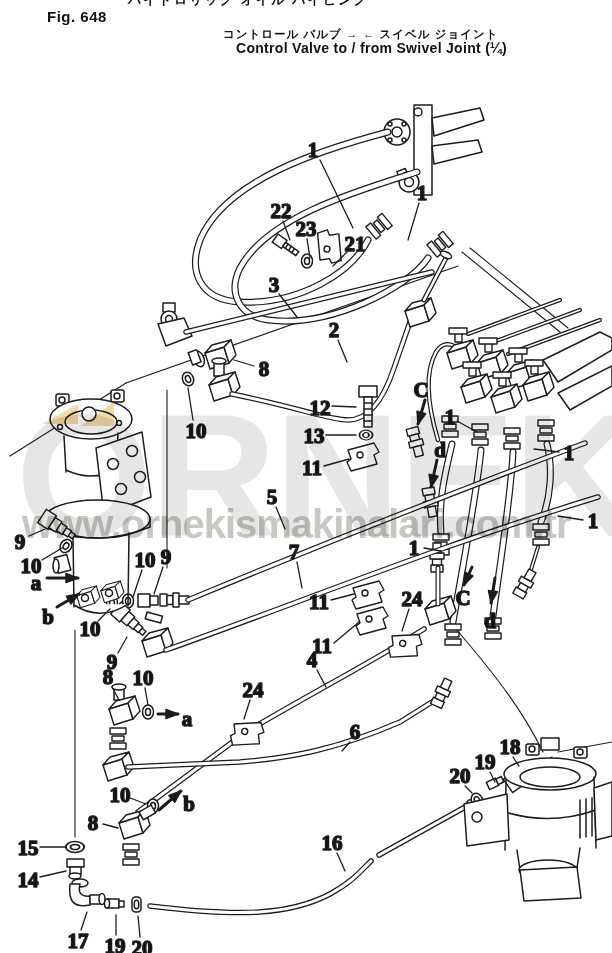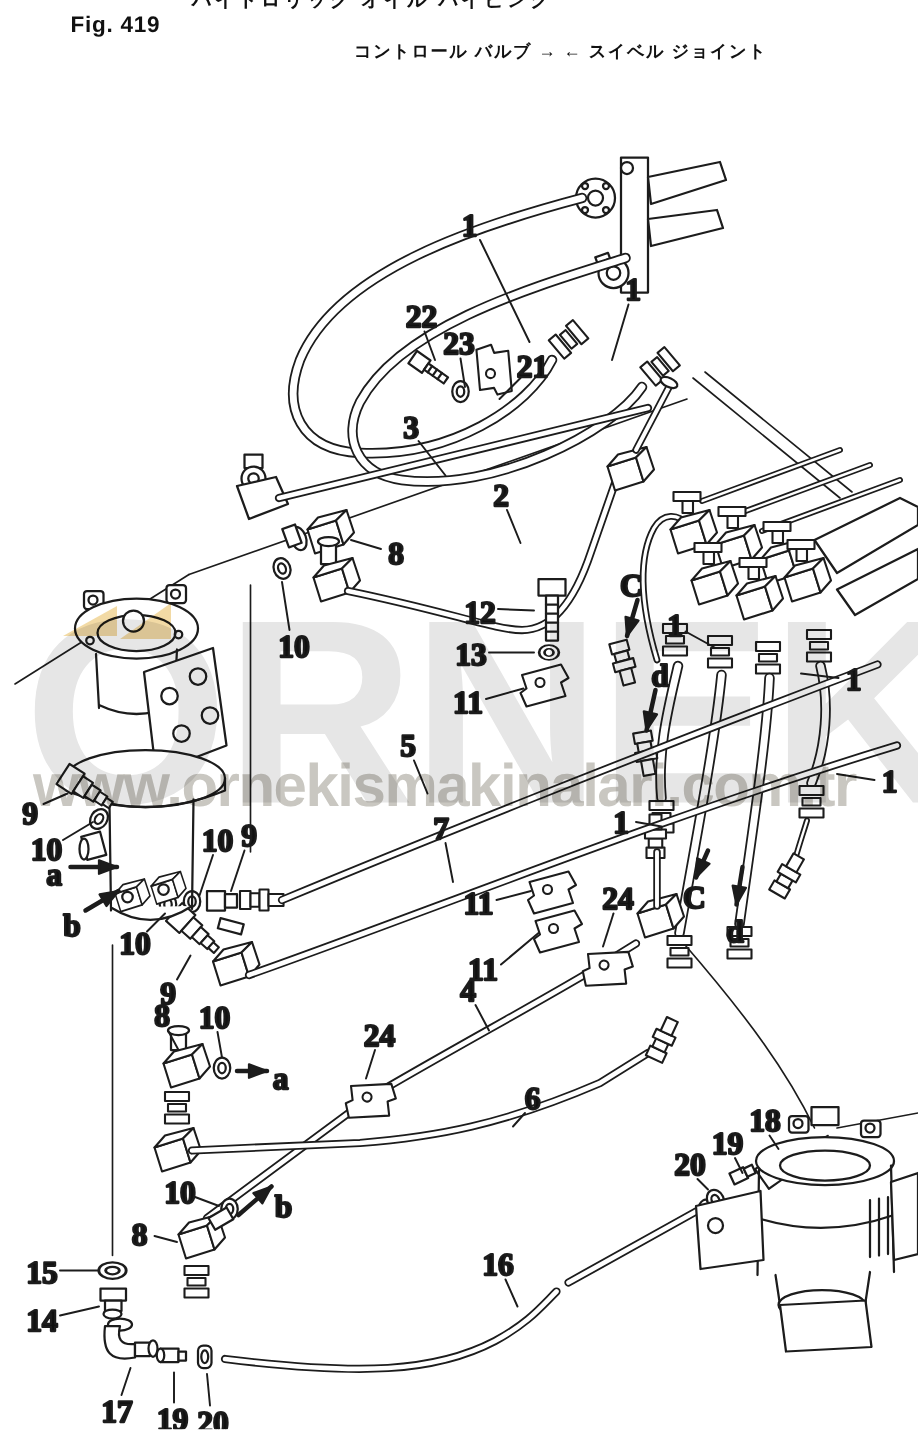--- a/index.html
+++ b/index.html
@@ -2,40 +2,41 @@
 <html><head>
 <meta charset="utf-8">
 <style>
   html,body{margin:0;padding:0;background:#fff;}
   .stage{position:relative;width:612px;height:953px;overflow:hidden;background:#fff;
          font-family:"Liberation Sans",sans-serif;}
   .hdr{position:absolute;color:#111;white-space:nowrap;}
   #kana-top{left:128px;top:-9px;font-size:13px;letter-spacing:2px;font-weight:bold;}
   #fig-label{left:47px;top:8px;font-size:15px;font-weight:bold;letter-spacing:.5px;}
   #fig-title{left:129px;top:8px;font-size:15px;font-weight:bold;letter-spacing:.5px;}
-  #sub-jp{left:236px;top:27px;font-size:11.5px;font-weight:bold;letter-spacing:1px;}
+  #sub-jp{left:223px;top:27px;font-size:11.5px;font-weight:bold;letter-spacing:1px;}
   #sub-en{left:236px;top:40px;font-size:14px;font-weight:bold;letter-spacing:.3px;}
   svg.art{position:absolute;left:0;top:0;}
   .wm{position:absolute;pointer-events:none;mix-blend-mode:multiply;white-space:nowrap;}
   #wm-big{left:16px;top:388px;font-size:175px;font-weight:bold;color:#e6e6e6;
           letter-spacing:-2px;line-height:1;font-family:"Liberation Sans",sans-serif;}
   #wm-url{left:22px;top:502px;font-size:40px;font-weight:bold;color:#c9c7c1;
           letter-spacing:-1px;font-family:"Liberation Sans",sans-serif;}
   #wm-logo{left:40px;top:398px;opacity:.7;}
   .callout{font-family:"Liberation Serif",serif;font-weight:bold;font-size:21px;
            text-anchor:middle;dominant-baseline:central;fill:#111;}
 </style>
 </head>
 <body>
 
 <div class="stage">
 
   <div class="hdr" id="kana-top">ハイドロリック オイル パイピング</div>
-  <div class="hdr" id="fig-label">Fig. 419</div>
+  <div class="hdr" id="fig-label">Fig. 648</div>
   <div class="hdr" id="sub-jp">コントロール バルブ → ← スイベル ジョイント</div>
+  <div class="hdr" id="sub-en">Control Valve to / from Swivel Joint (¼)</div>
 
   <svg class="art" width="612" height="953" viewBox="0 0 612 953">
     <defs>
       <g id="oring" stroke="#1c1c1c" stroke-width="1.5">
         <ellipse rx="5.5" ry="7" fill="#fff"></ellipse>
           <ellipse rx="2.5" ry="3.5" fill="#fff"></ellipse>
       </g>
       <g id="nipple" stroke="#1c1c1c" stroke-width="1.4" fill="#fff">
         <rect x="0" y="-8" width="12" height="16"></rect>
           <rect x="12" y="-6" width="8" height="12"></rect>

